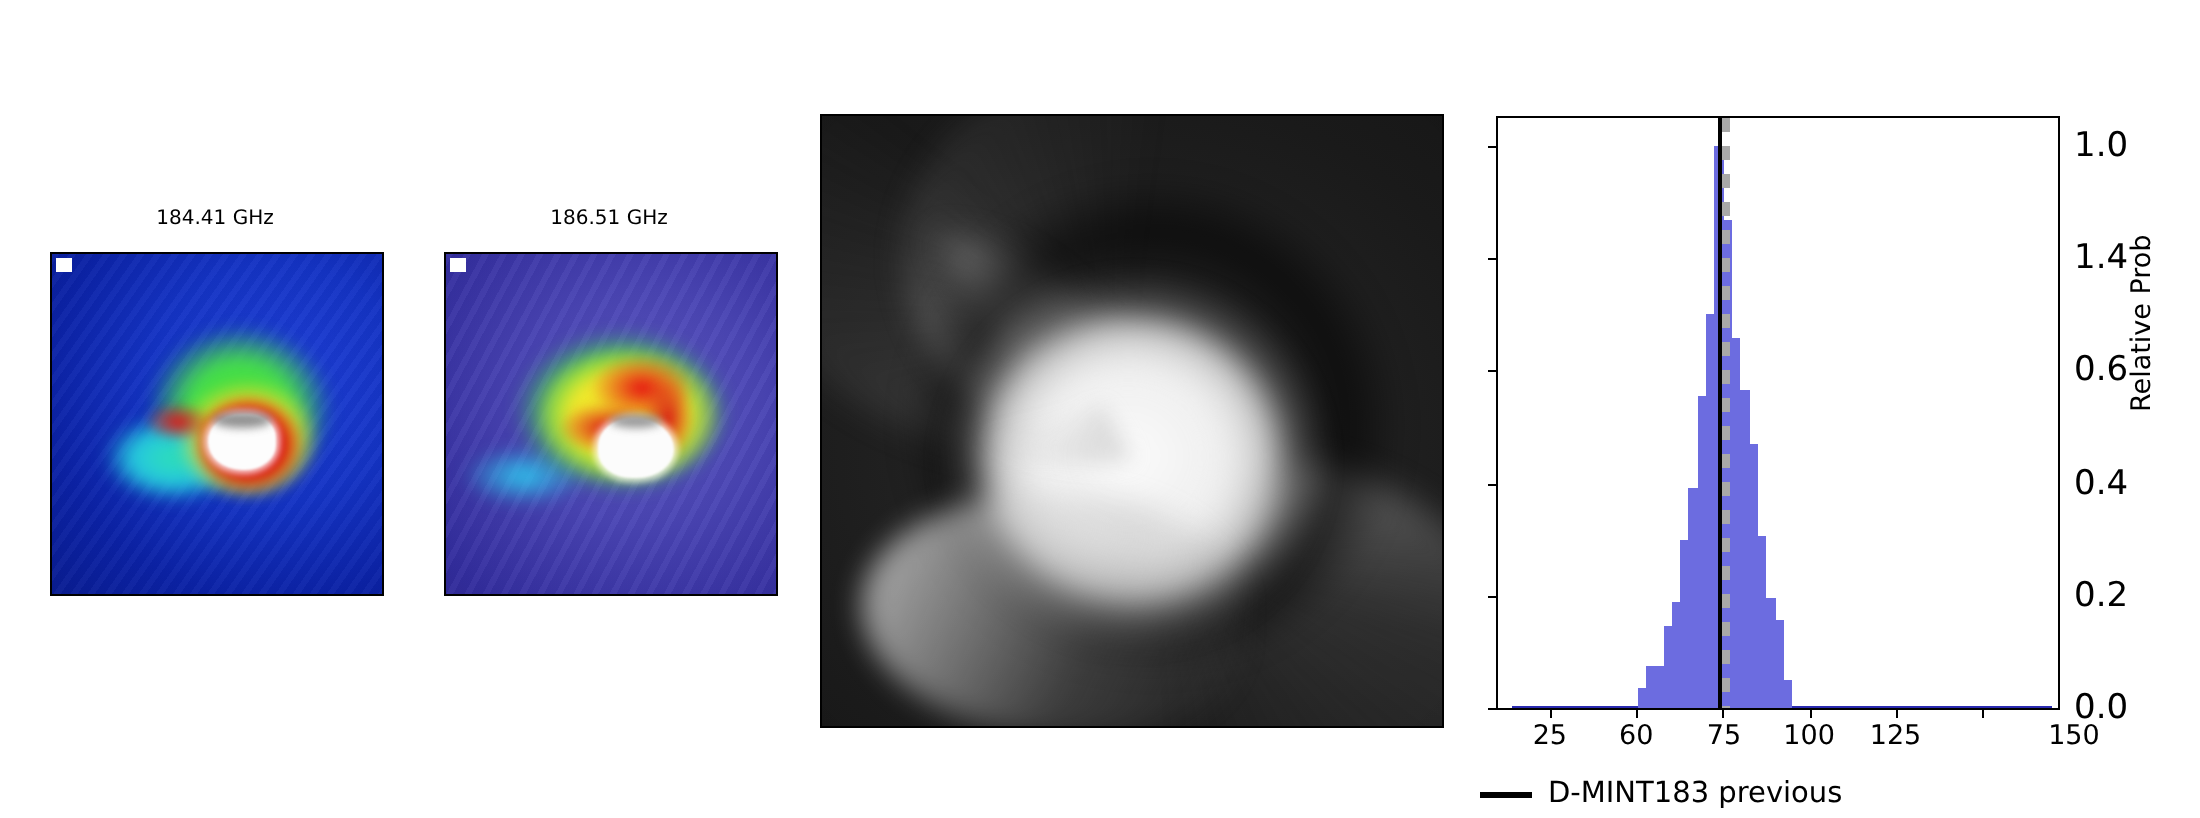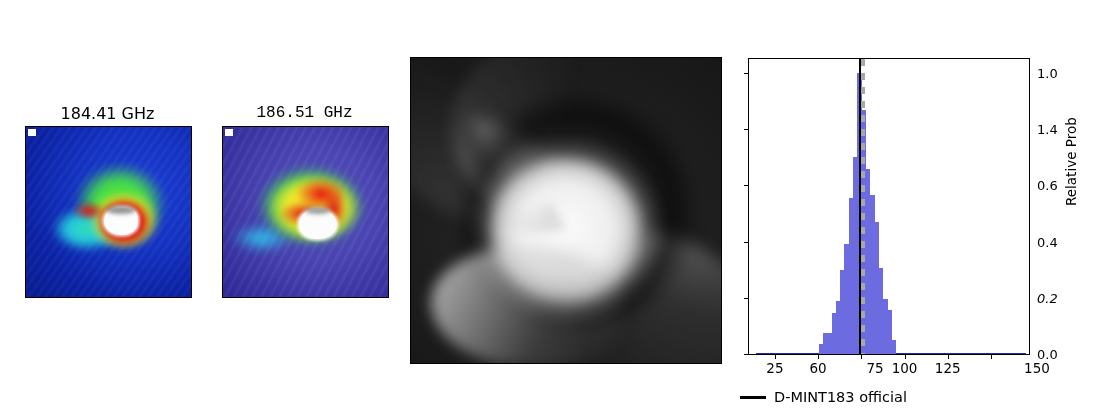--- a/index.html
+++ b/index.html
@@ -6,23 +6,23 @@
   body{width:1100px;height:409px;position:relative;overflow:hidden;
        font-family:"DejaVu Sans","Liberation Sans",sans-serif;color:#000;}
 
   .fig{position:absolute;inset:0;}
 
   
   #main-title{position:absolute;top:6px;left:0;width:1100px;text-align:center;
               font-size:17.5px;letter-spacing:-0.1px;white-space:nowrap;}
 
   
-  .panel-title{position:absolute;text-align:center;font-size:16px;white-space:nowrap;}
+  .panel-title{position:absolute;text-align:center;font-size:10px;white-space:nowrap;}
   #mw1-title{left:25px;top:104px;width:165px;}
-  #mw2-title{left:222px;top:104px;width:165px;font-family:Liberation Mono, monospace;}
+  #mw2-title{left:222px;top:104px;width:165px;}
   #ir-title{left:410px;top:35px;width:320px;font-size:14.5px;}
   #hist-title{left:748px;top:35px;width:282px;font-size:13.5px;}
 
   
   .mw{position:absolute;border:1px solid #000;overflow:hidden;}
   #mw1{left:25px;top:126px;width:165px;height:170px;}
   #mw2{left:222px;top:126px;width:165px;height:170px;}
   .mw .layers{position:absolute;inset:0;}
   .mw .layers > div{position:absolute;}
   .corner-mark{position:absolute;left:2px;top:2px;width:8px;height:7px;
@@ -55,21 +55,21 @@
   .bar{position:absolute;bottom:0;background:#6c6ce0;}
   .baseline{position:absolute;bottom:0;height:1.5px;background:#2a2ab0;}
   .vline-solid{position:absolute;top:0;bottom:0;width:2px;background:#000;z-index:5;}
   .vline-dash{position:absolute;top:0;bottom:0;width:4px;z-index:4;
      background:repeating-linear-gradient(to bottom,#a8a8a8 0 7px,transparent 7px 14px);}
 
   .xtick{position:absolute;top:100%;width:1px;height:5px;background:#000;}
   .xlab{position:absolute;top:calc(100% + 6px);font-size:13.5px;transform:translateX(-50%);
         white-space:nowrap;}
   .ytick{position:absolute;left:100%;height:1px;width:5px;background:#000;}
-  .ylab{position:absolute;left:calc(100% + 8px);font-size:13px;transform:translateY(-50%);
+  .ylab{position:absolute;left:calc(100% + 8px);font-size:17px;transform:translateY(-50%);
         white-space:nowrap;}
   #ylabel{position:absolute;left:1063px;top:206px;font-size:13.5px;
           transform:rotate(-90deg);transform-origin:left top;white-space:nowrap;}
 
   
   #legend{position:absolute;left:740px;top:386px;width:360px;height:22px;
           display:flex;align-items:center;font-size:14.5px;}
   .leg-item{display:flex;align-items:center;white-space:nowrap;}
   .leg-line{width:26px;height:3px;background:#000;margin-right:8px;}
   .leg-dash{width:30px;height:6px;margin-right:8px;
@@ -231,46 +231,46 @@
         <div class="bar" style="left: 143.025px; width: 4.32099px; height: 14.0476px; background: rgb(108, 108, 224);"></div>
         <div class="vline-solid" style="left: 110.481px;"></div>
         <div class="vline-dash" style="left: 112.074px;"></div>
       </div>
     <div id="xticks">
         <div class="xtick" style="left: 25.9259px;"></div>
         <div class="xlab" style="left: 25.9259px;">25</div>
         <div class="xtick" style="left: 69.1358px;"></div>
         <div class="xlab" style="left: 69.1358px;">60</div>
         <div class="xtick" style="left: 112.346px;"></div>
-        <div class="xlab" style="left: 126px;">75</div>
+        <div class="xlab" style="left: 113px;">75</div>
         <div class="xtick" style="left: 155.556px;"></div>
         <div class="xlab" style="left: 155.556px;">100</div>
         <div class="xtick" style="left: 198.765px;"></div>
         <div class="xlab" style="left: 198.765px;">125</div>
         <div class="xtick" style="left: 241.975px;"></div>
         <div class="xlab" style="left: 241.975px; margin-left: 46px;">150</div>
       </div>
     <div id="yticks">
         <div class="ylab" style="top: 295px;">0.0</div>
-        <div class="ylab" style="top: 238.81px; font-style: italic;">0.2</div>
+        <div class="ylab" style="top: 238.81px;">0.2</div>
         <div class="ylab" style="top: 182.619px;">0.4</div>
         <div class="ylab" style="top: 126.429px;">0.6</div>
         <div class="ylab" style="top: 70.2381px;">1.4</div>
         <div class="ylab" style="top: 14.0476px;">1.0</div>
       </div>
   <div class="ytick" style="top: 295px; left: -5px;"></div>
       <div class="ytick" style="top: 238.81px; left: -5px;"></div>
       <div class="ytick" style="top: 182.619px; left: -5px;"></div>
       <div class="ytick" style="top: 126.429px; left: -5px;"></div>
       <div class="ytick" style="top: 70.2381px; left: -5px;"></div>
       <div class="ytick" style="top: 14.0476px; left: -5px;"></div>
     </div>
   <div id="ylabel">Relative Prob</div>
 
   <div id="legend">
     <div class="leg-item">
       <span class="leg-line"></span>
-      <span>D-MINT183 official</span>
+      <span>D-MINT183 previous</span>
     </div>
     <span class="leg-gap"></span>
   </div>
 
 </div>
 
 </body></html>

